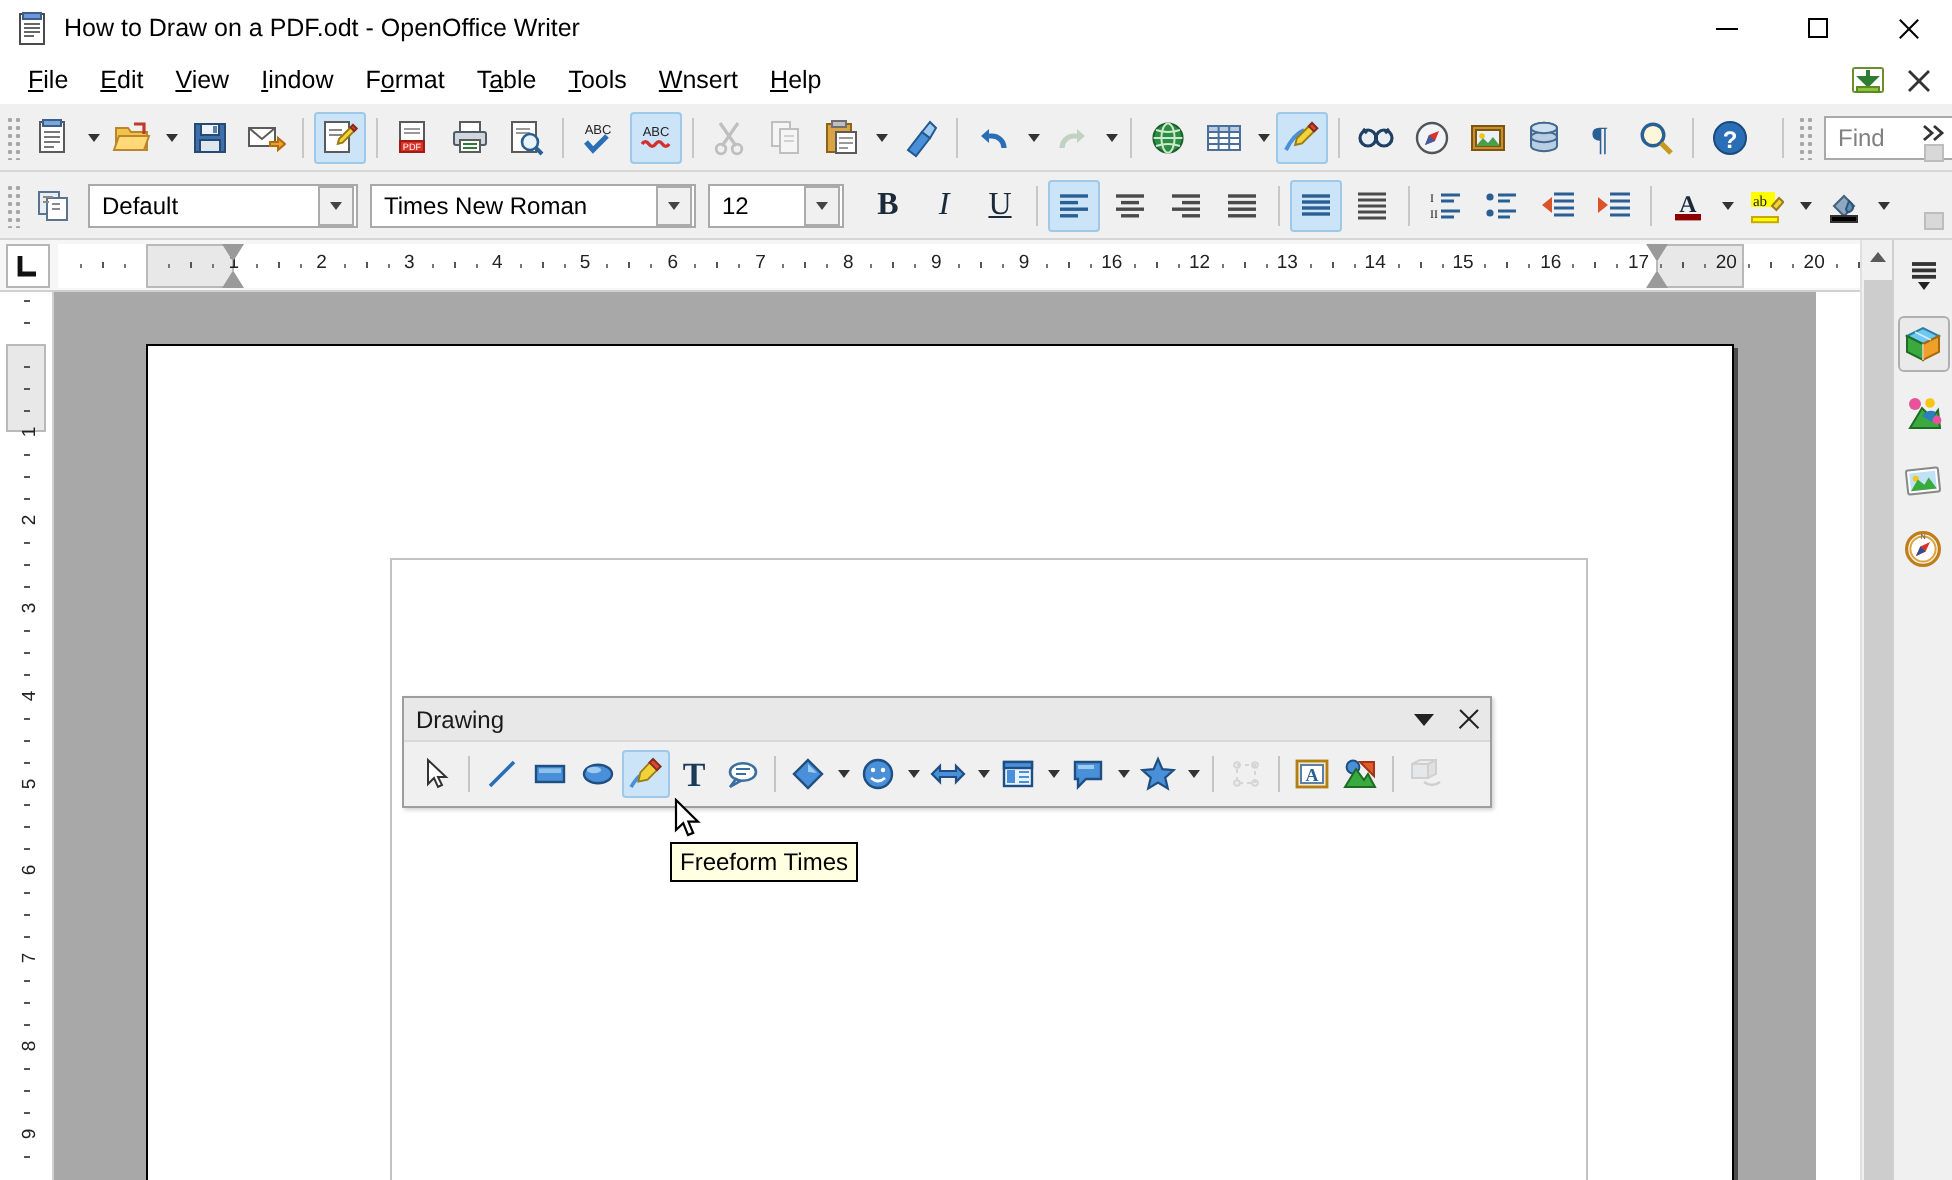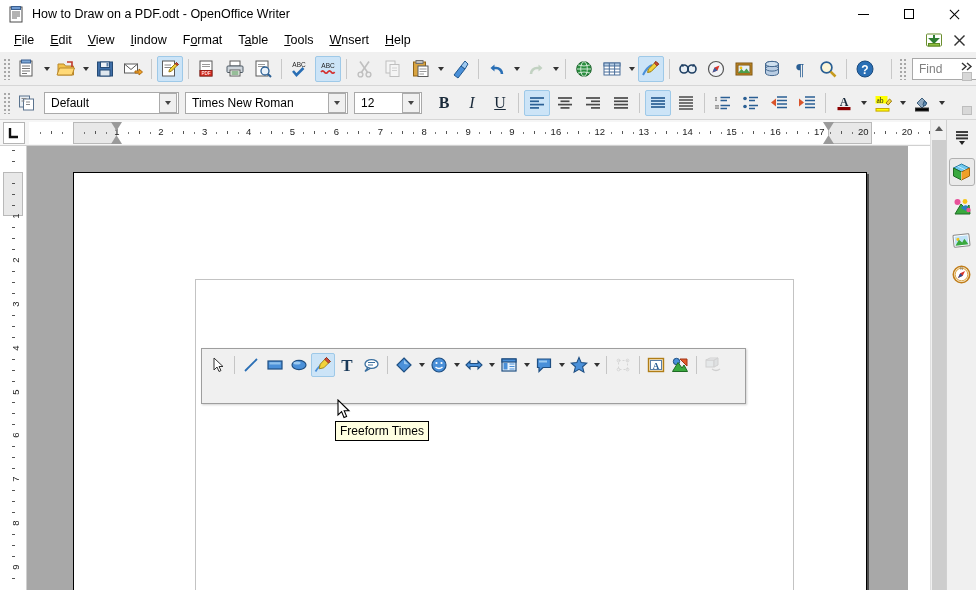--- a/index.html
+++ b/index.html
@@ -886,20 +886,29 @@
       <div class="vnum" style="top: 421.1px;">9</div>
     </div>
 
   <div class="docarea">
     <div class="page">
       <div class="textbound"></div>
     </div>
   </div>
 
   <div class="floatbar">
+    <div class="floatbar-title">
+      <span class="ft">Drawing</span>
+      <span class="ft-btn">
+          <i class="ft-caret"></i>
+        </span>
+      <span class="ft-btn">
+          <i class="ftx"></i>
+        </span>
+    </div>
     <div class="floatbar-row">
 
       <div class="dbtn">
         <svg width="18" height="18" viewBox="0 0 18 18">
           <path d="M5 2 L5 14 L8 11 L10 15.5 L12 14.5 L10 10.5 L14 10.5 Z" fill="#fff" stroke="#333" stroke-width="1"></path>
         </svg>
       </div>
 
       <div class="dsep"></div>
 

